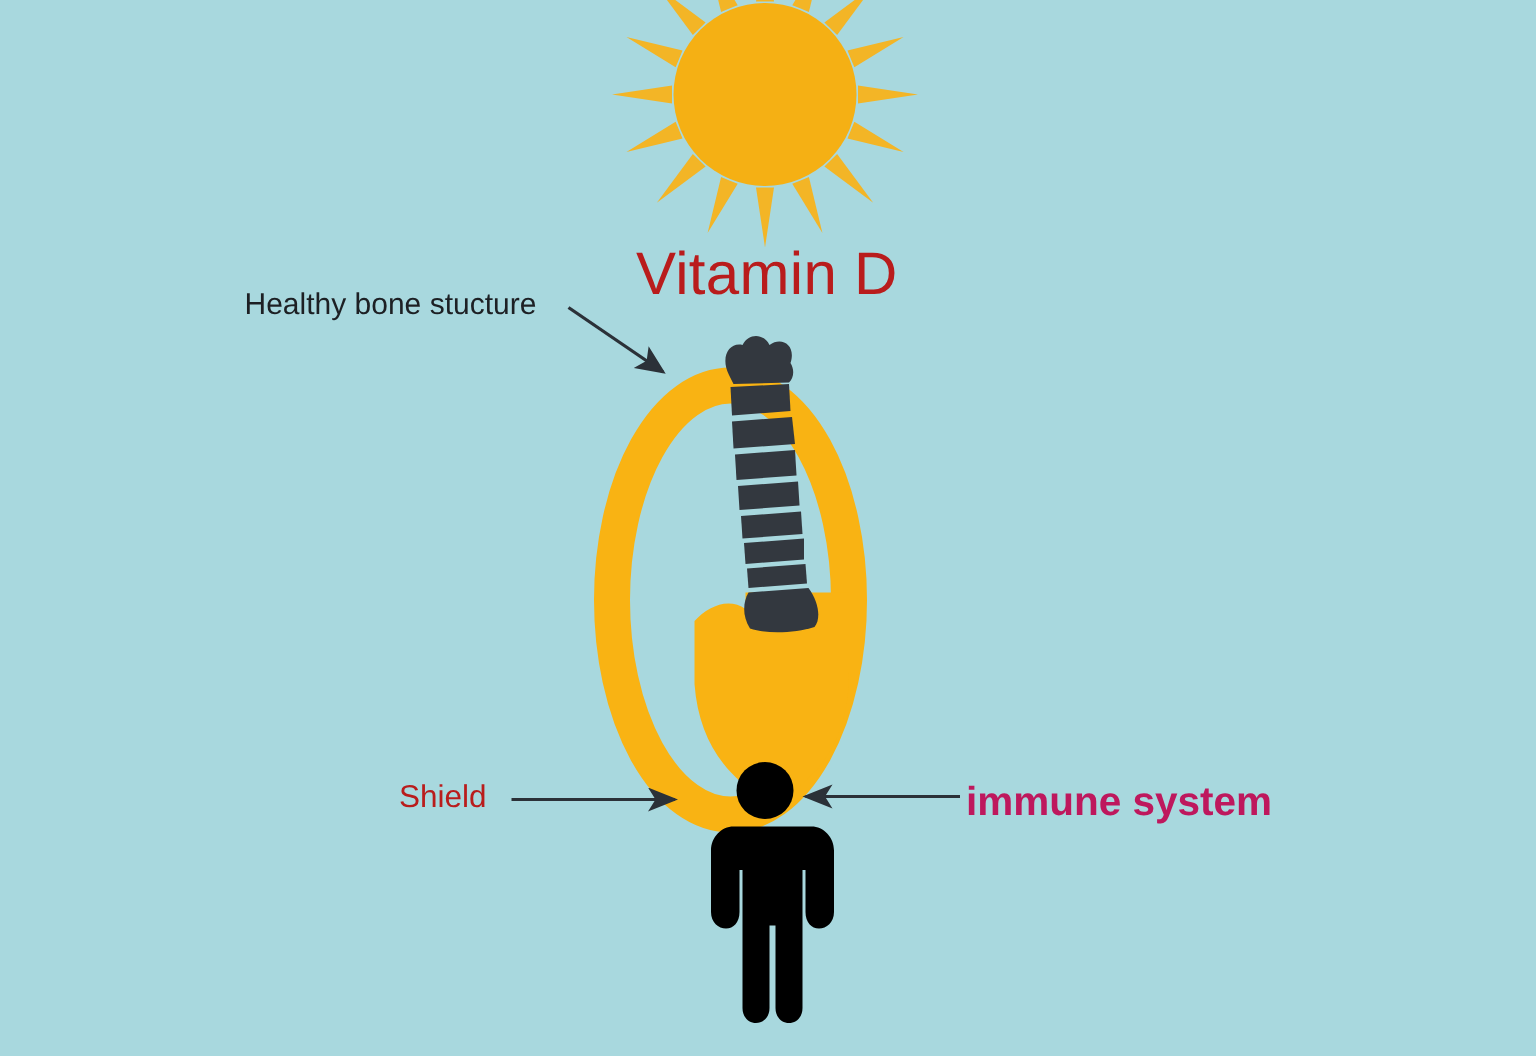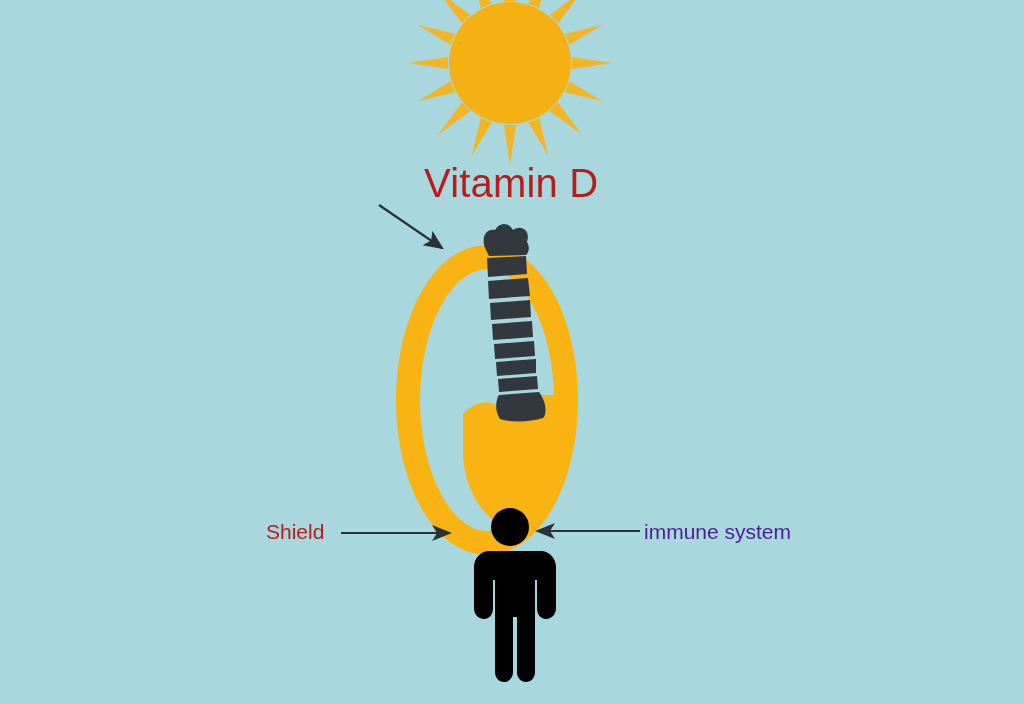--- a/index.html
+++ b/index.html
@@ -47,22 +47,23 @@
   }
   #label-shield {
     left: 266px;
     top: 521px;
     font-size: 21px;
     color: #b91c1c;
   }
   #label-immune {
     left: 644px;
     top: 521px;
-    font-size: 21px;
-    color: #4c1d95;
+    font-size: 27px;
+    color: #be185d;
+    font-weight: bold;
   }
 </style>
 </head>
 <body>
 
 <div id="stage" style="background: rgb(168, 216, 222);">
 
   <svg id="scene" viewBox="0 0 1024 704" xmlns="http://www.w3.org/2000/svg">
 
     <rect x="0" y="0" width="1024" height="704" fill="#a8d8de"></rect>
@@ -201,18 +202,19 @@
     <line x1="379" y1="205" x2="442" y2="248" stroke="#2b3138" stroke-width="2.2" marker-end="url(#ah-diag)"></line>
 
     <line x1="341" y1="533" x2="450" y2="533" stroke="#2b3138" stroke-width="2" marker-end="url(#ah-right)"></line>
 
     <line x1="640" y1="531" x2="537" y2="531" stroke="#2b3138" stroke-width="2" marker-end="url(#ah-left)"></line>
 
   </svg>
 
   <div class="lbl" id="title-vitamin-d">Vitamin D</div>
 
+  <div class="lbl" id="label-bone">Healthy bone stucture</div>
 
   <div class="lbl" id="label-shield">Shield</div>
 
   <div class="lbl" id="label-immune">immune system</div>
 
 </div>
 
 </body></html>

